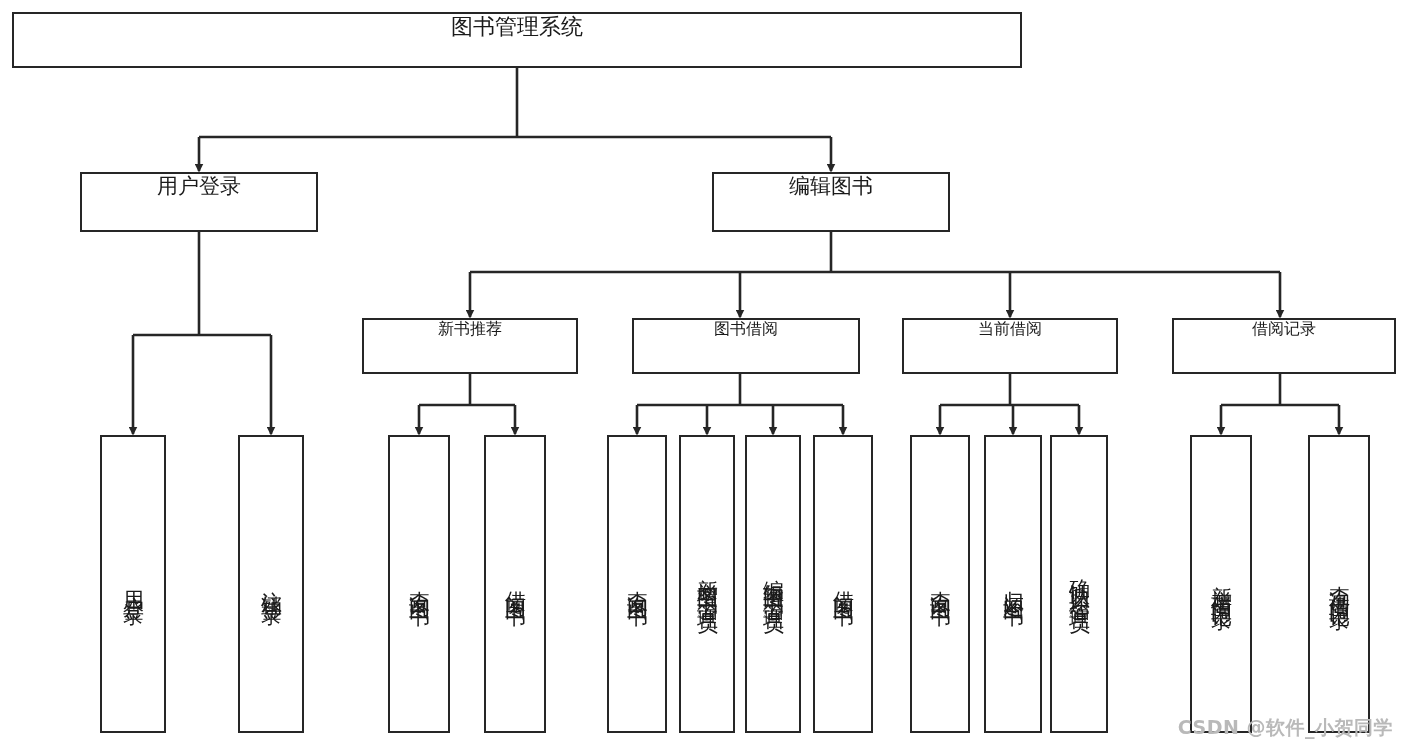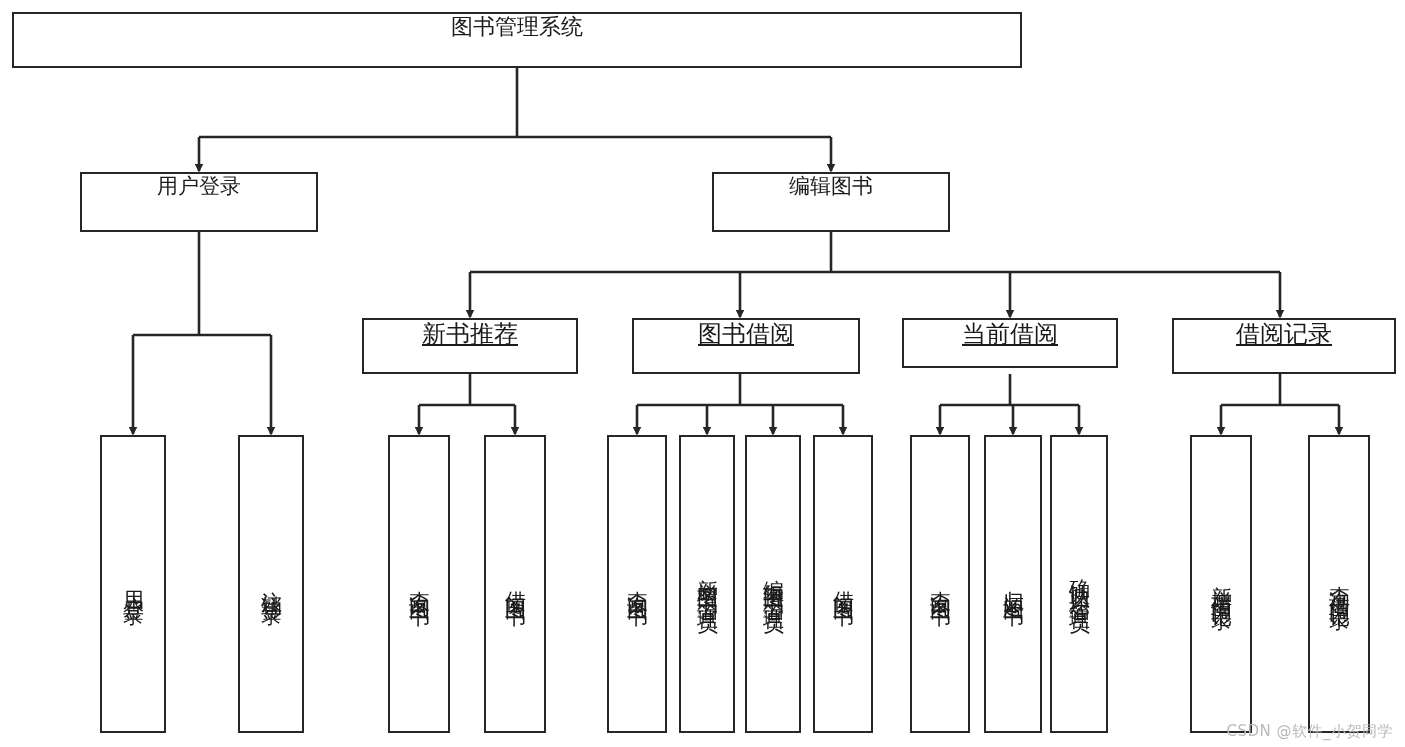--- a/index.html
+++ b/index.html
@@ -31,40 +31,41 @@
     z-index:2;
   }
   .node .label{
     display:block;
     text-align:center;
     line-height:1.18;
     white-space:pre;
   }
   .node.root .label{font-size:22px;}
   .node.lvl1 .label{font-size:21px;}
-  .node.lvl2 .label{font-size:24px;text-decoration:underline;}
+  .node.lvl2 .label{font-size:16px;}
   .node.leaf{
     align-items:center;
     justify-content:center;
   }
   .node.leaf .label{
     font-size:21px;
     writing-mode:vertical-rl;
     text-orientation:upright;
     letter-spacing:5px;
     line-height:1;
   }
   #watermark{
     position:absolute;
     right:12px;bottom:6px;
-    font-size:15px;
+    font-size:19px;
     color:#b9b9b9;
     z-index:5;
     white-space:nowrap;
     letter-spacing:0.5px;
+    font-weight:bold;
   }
 </style>
 </head>
 <body>
 
 <div id="diagram">
   <svg id="edges" viewBox="0 0 1405 747" width="1405" height="747" xmlns="http://www.w3.org/2000/svg">
     <defs>
       <marker id="arrowhead" markerWidth="9" markerHeight="9" refX="7.5" refY="4.5" orient="auto" markerUnits="userSpaceOnUse">
         <path d="M0,0 L9,4.5 L0,9 Z" fill="#262626"></path>
@@ -115,21 +116,21 @@
       </div>
       <div class="node lvl1" style="left: 712px; top: 172px; width: 238px; height: 60px;">
         <span class="label">编辑图书</span>
       </div>
       <div class="node lvl2" style="left: 362px; top: 318px; width: 216px; height: 56px;">
         <span class="label">新书推荐</span>
       </div>
       <div class="node lvl2" style="left: 632px; top: 318px; width: 228px; height: 56px;">
         <span class="label">图书借阅</span>
       </div>
-      <div class="node lvl2" style="left: 902px; top: 318px; width: 216px; height: 50px;">
+      <div class="node lvl2" style="left: 902px; top: 318px; width: 216px; height: 56px;">
         <span class="label">当前借阅</span>
       </div>
       <div class="node lvl2" style="left: 1172px; top: 318px; width: 224px; height: 56px;">
         <span class="label">借阅记录</span>
       </div>
       <div class="node leaf" style="left: 100px; top: 435px; width: 66px; height: 298px;">
         <span class="label">用户登录</span>
       </div>
       <div class="node leaf" style="left: 238px; top: 435px; width: 66px; height: 298px;">
         <span class="label">注销登录</span>

